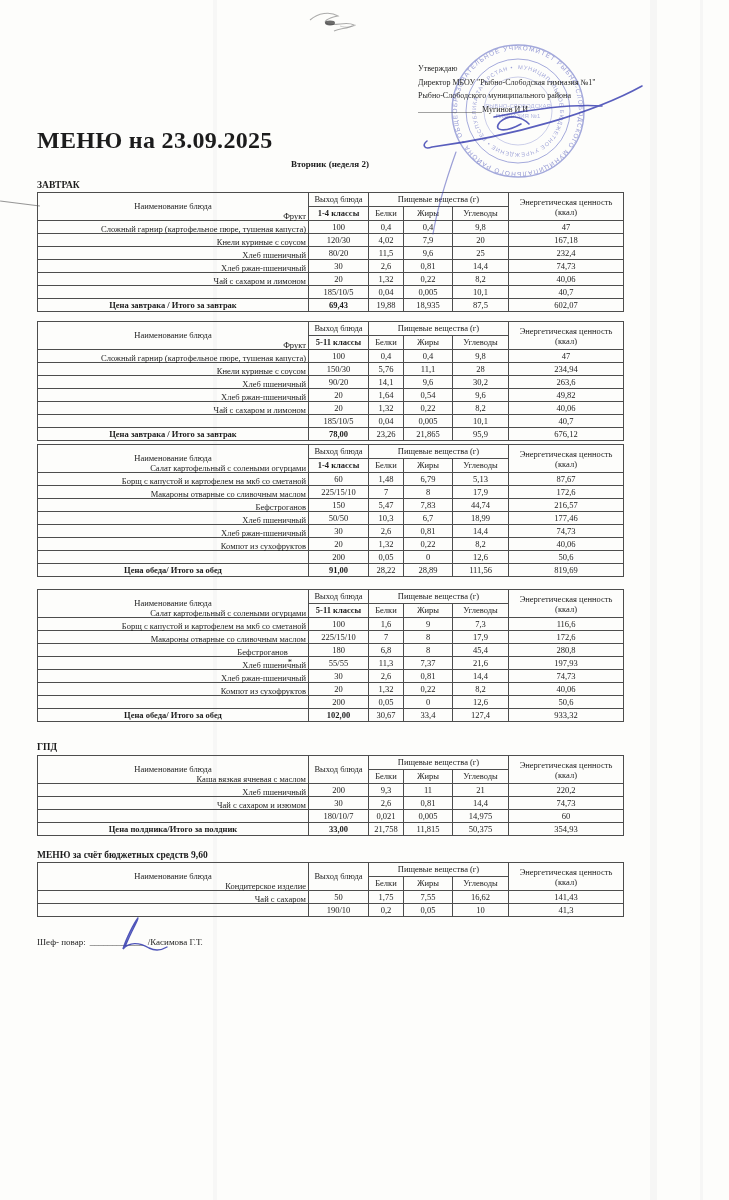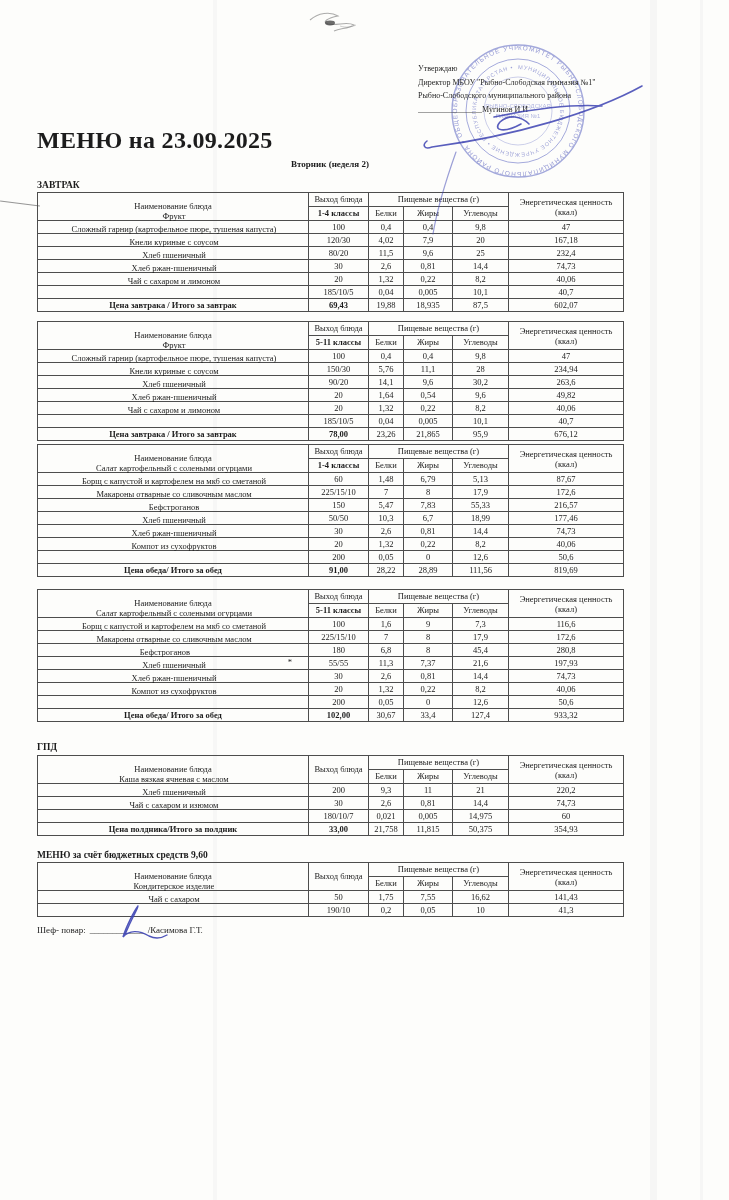--- a/index.html
+++ b/index.html
@@ -20,36 +20,36 @@
   .sec-lunch{margin-top:13px;}
   .sec-gpd{margin-top:20px;}
   .sec-budget{margin-top:14px;}
 
   table{border-collapse:collapse;width:586px;table-layout:fixed;font-size:8.5px;color:#1c1c1c;margin-top:2px;}
   .t2{margin-top:9px;} .t3{margin-top:3px;} .t4{margin-top:12px;} .t5{margin-top:3px;} .t6{margin-top:2px;}
   th,td{border:1px solid #4d4d4d;padding:0 2px;height:12px;line-height:11px;text-align:center;
         font-weight:normal;overflow:visible;}
   thead th{height:13px;line-height:11px;}
   th.energy-h{line-height:10px;margin-left:24px;}
-  td.dish{text-align:center;padding-left:4px;white-space:nowrap;}
+  td.dish{text-align:right;padding-left:4px;white-space:nowrap;}
   td.dish .up{position:relative;top:-11px;}
   td.dish .mark{float:right;margin-right:14px;position:relative;top:-1px;}
   .bold{font-weight:bold;}
   tr.total .t-name{font-weight:bold;text-align:center;}
   tr.total .t-out{font-weight:bold;}
 
   
   .approval{position:absolute;left:418px;top:62px;width:302px;text-align:left;
             font-size:8px;line-height:13.5px;color:#262626;z-index:3;}
   .approval .sigline{letter-spacing:0;}
   .stamp{position:absolute;left:443px;top:36px;z-index:2;opacity:.9;}
   .ink{position:absolute;left:380px;top:60px;z-index:4;pointer-events:none;}
   .smudge{position:absolute;left:300px;top:6px;z-index:1;}
 
-  .footer{position:relative;margin-top:8px;font-size:9px;color:#1c1c1c;}
+  .footer{position:relative;margin-top:20px;font-size:9px;color:#1c1c1c;}
   .footer .sigline{margin:0 4px;}
   .chef-ink{position:absolute;left:58px;top:-22px;}
 </style>
 </head>
 <body>
 
 <div class="page">
 
   <div class="streak s1"></div>
   <div class="streak s2"></div>
@@ -305,21 +305,21 @@
             <td>7</td>
             <td>8</td>
             <td>17,9</td>
             <td>172,6</td>
           </tr>
           <tr>
             <td class="dish"><span class="up">Макароны отварные со сливочным маслом</span></td>
             <td>150</td>
             <td>5,47</td>
             <td>7,83</td>
-            <td>55,33</td>
+            <td>44,74</td>
             <td>216,57</td>
           </tr>
           <tr>
             <td class="dish"><span class="up">Бефстроганов</span></td>
             <td>50/50</td>
             <td>10,3</td>
             <td>6,7</td>
             <td>18,99</td>
             <td>177,46</td>
           </tr>

